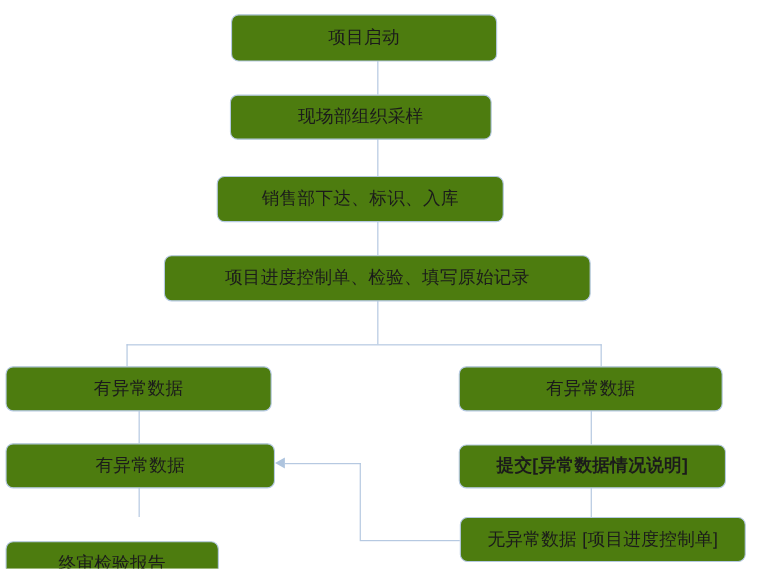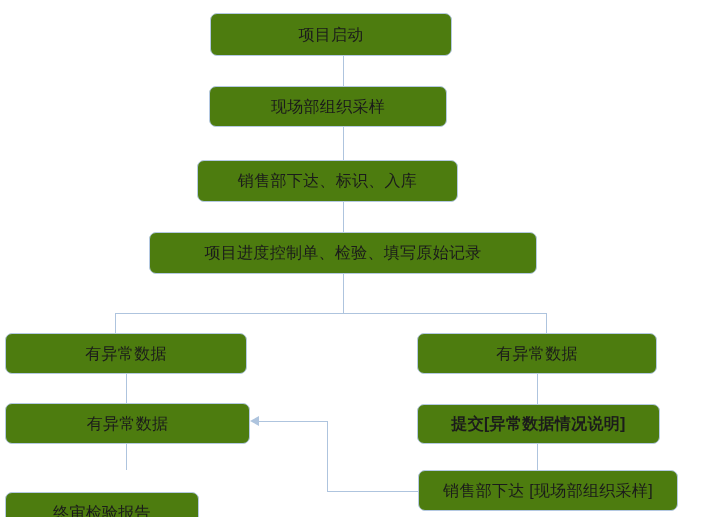--- a/index.html
+++ b/index.html
@@ -88,15 +88,15 @@
   <div class="node" style="left:5px; top:333px; width:242px; height:41px;">有异常数据</div>
 
   <div class="node" style="left:417px; top:333px; width:240px; height:41px;">有异常数据</div>
 
   <div class="node" style="left:5px; top:403px; width:245px; height:41px;">有异常数据</div>
 
   <div class="node" style="left:5px; top:492px; width:194px; height:41px;">终审检验报告</div>
 
   <div class="node" style="left:417px; top:404px; width:243px; height:40px;font-weight:bold;">提交[异常数据情况说明]</div>
 
-  <div class="node" style="left:418px; top:470px; width:260px; height:41px;">销售部下达 [现场部组织采样]</div>
+  <div class="node" style="left:418px; top:470px; width:260px; height:41px;">无异常数据 [项目进度控制单]</div>
 
 </div>
 
 </body></html>

